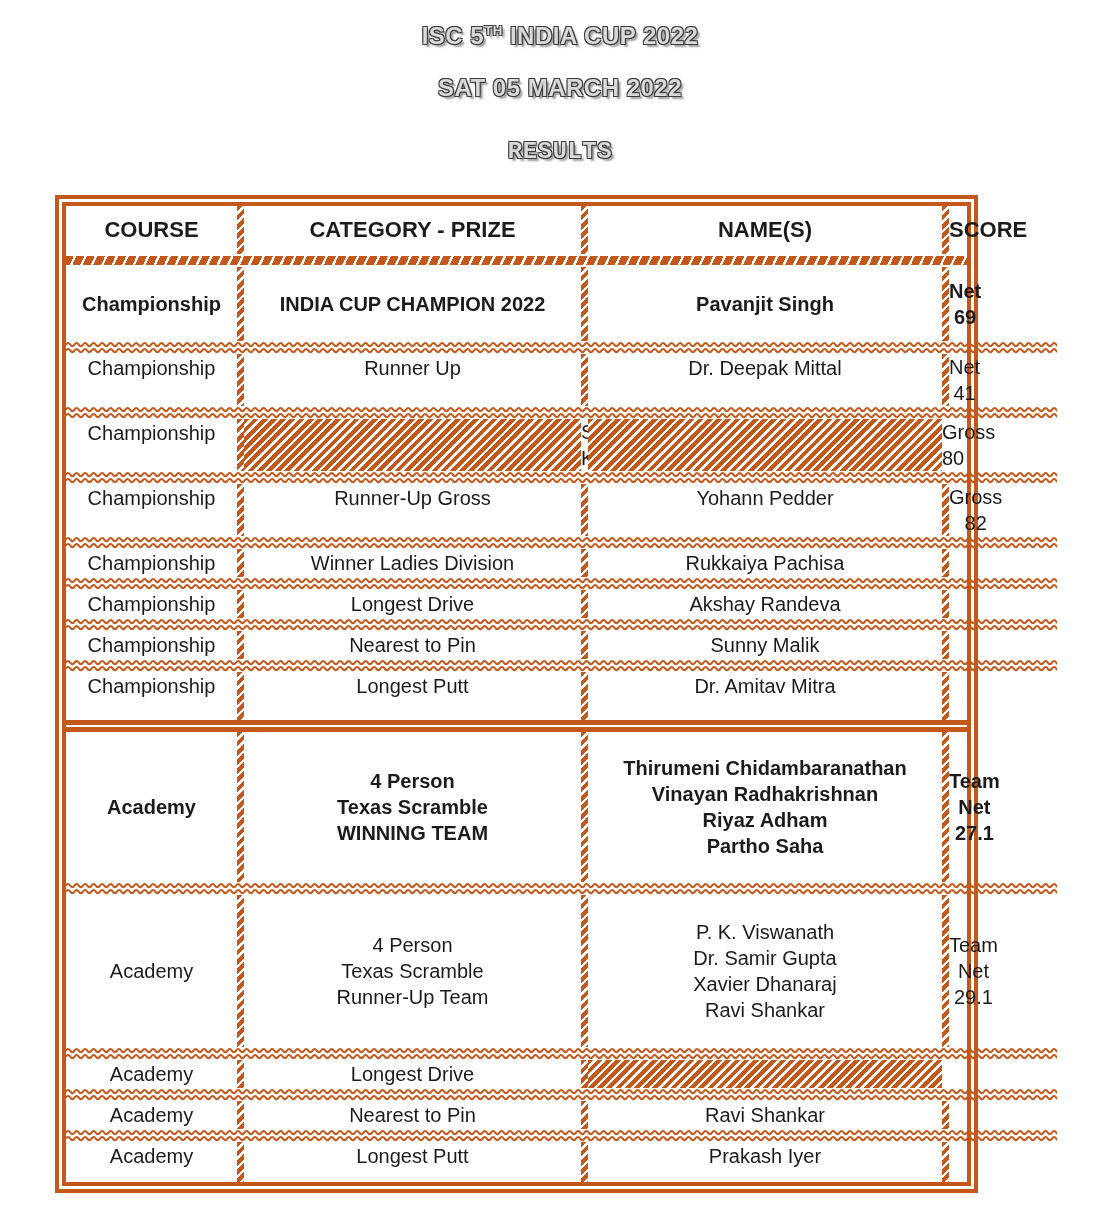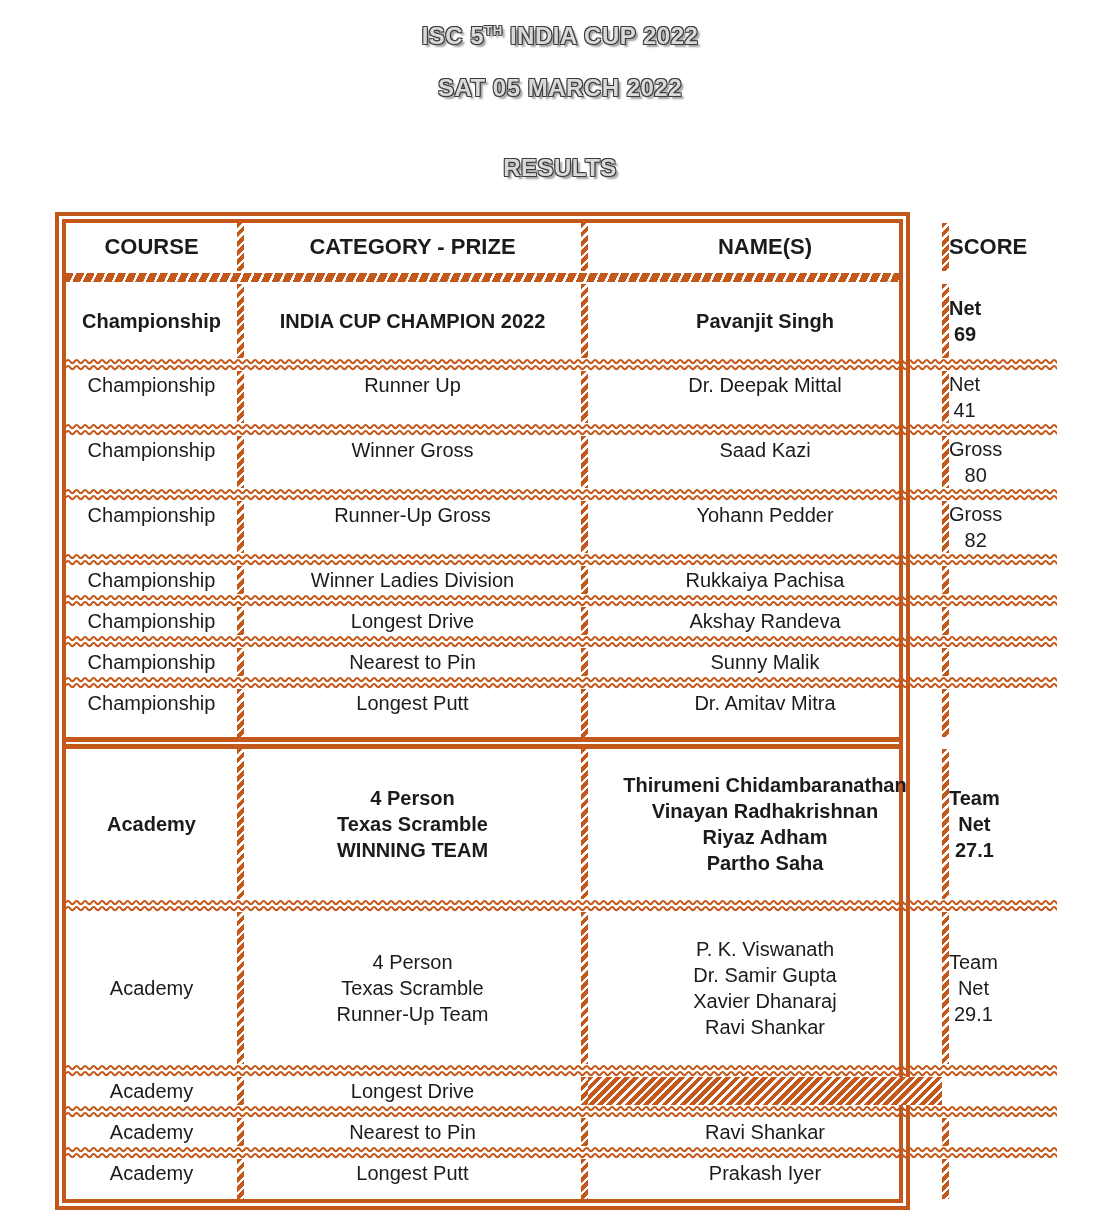--- a/index.html
+++ b/index.html
@@ -17,27 +17,27 @@
     font-weight: 700;
     font-size: 24px;
     letter-spacing: 0.5px;
     color: #d9d9d9;
     text-shadow:
       -1px -1px 0 #3c3c3c, 1px -1px 0 #3c3c3c,
       -1px  1px 0 #3c3c3c, 1px  1px 0 #3c3c3c,
        3px  3px 2px #9d9d9d;
   }
   .t2 { margin-top: 24px; }
-  .t3 { margin-top: 52px; }
+  .t3 { margin-top: 36px; font-family: Liberation Mono, monospace; }
   .shadow-text sup { font-size: 0.55em; vertical-align: super; }
 
   
   .table-outer {
     margin: 30px 0 0 55px;
-    width: 855px;
+    width: 923px;
     border: 4px solid var(--accent);
     padding: 3px;
     background: #fff;
   }
   .table-inner {
     border: 4px solid var(--accent);
     background: #fff;
   }
 
   
@@ -187,25 +187,20 @@
                 <path d="M0,9.6 Q2.125,6.5 4.25,9.6 Q6.375,12.7 8.5,9.6 Q10.625,6.5 12.75,9.6 Q14.875,12.7 17,9.6 Q19.125,6.5 21.25,9.6 Q23.375,12.7 25.5,9.6 Q27.625,6.5 29.75,9.6 Q31.875,12.7 34,9.6 Q36.125,6.5 38.25,9.6 Q40.375,12.7 42.5,9.6 Q44.625,6.5 46.75,9.6 Q48.875,12.7 51,9.6 Q53.125,6.5 55.25,9.6 Q57.375,12.7 59.5,9.6 Q61.625,6.5 63.75,9.6 Q65.875,12.7 68,9.6 Q70.125,6.5 72.25,9.6 Q74.375,12.7 76.5,9.6 Q78.625,6.5 80.75,9.6 Q82.875,12.7 85,9.6 Q87.125,6.5 89.25,9.6 Q91.375,12.7 93.5,9.6 Q95.625,6.5 97.75,9.6 Q99.875,12.7 102,9.6 Q104.125,6.5 106.25,9.6 Q108.375,12.7 110.5,9.6 Q112.625,6.5 114.75,9.6 Q116.875,12.7 119,9.6 Q121.125,6.5 123.25,9.6 Q125.375,12.7 127.5,9.6 Q129.625,6.5 131.75,9.6 Q133.875,12.7 136,9.6 Q138.125,6.5 140.25,9.6 Q142.375,12.7 144.5,9.6 Q146.625,6.5 148.75,9.6 Q150.875,12.7 153,9.6 Q155.125,6.5 157.25,9.6 Q159.375,12.7 161.5,9.6 Q163.625,6.5 165.75,9.6 Q167.875,12.7 170,9.6 Q172.125,6.5 174.25,9.6 Q176.375,12.7 178.5,9.6 Q180.625,6.5 182.75,9.6 Q184.875,12.7 187,9.6 Q189.125,6.5 191.25,9.6 Q193.375,12.7 195.5,9.6 Q197.625,6.5 199.75,9.6 Q201.875,12.7 204,9.6 Q206.125,6.5 208.25,9.6 Q210.375,12.7 212.5,9.6 Q214.625,6.5 216.75,9.6 Q218.875,12.7 221,9.6 Q223.125,6.5 225.25,9.6 Q227.375,12.7 229.5,9.6 Q231.625,6.5 233.75,9.6 Q235.875,12.7 238,9.6 Q240.125,6.5 242.25,9.6 Q244.375,12.7 246.5,9.6 Q248.625,6.5 250.75,9.6 Q252.875,12.7 255,9.6 Q257.125,6.5 259.25,9.6 Q261.375,12.7 263.5,9.6 Q265.625,6.5 267.75,9.6 Q269.875,12.7 272,9.6 Q274.125,6.5 276.25,9.6 Q278.375,12.7 280.5,9.6 Q282.625,6.5 284.75,9.6 Q286.875,12.7 289,9.6 Q291.125,6.5 293.25,9.6 Q295.375,12.7 297.5,9.6 Q299.625,6.5 301.75,9.6 Q303.875,12.7 306,9.6 Q308.125,6.5 310.25,9.6 Q312.375,12.7 314.5,9.6 Q316.625,6.5 318.75,9.6 Q320.875,12.7 323,9.6 Q325.125,6.5 327.25,9.6 Q329.375,12.7 331.5,9.6 Q333.625,6.5 335.75,9.6 Q337.875,12.7 340,9.6 Q342.125,6.5 344.25,9.6 Q346.375,12.7 348.5,9.6 Q350.625,6.5 352.75,9.6 Q354.875,12.7 357,9.6 Q359.125,6.5 361.25,9.6 Q363.375,12.7 365.5,9.6 Q367.625,6.5 369.75,9.6 Q371.875,12.7 374,9.6 Q376.125,6.5 378.25,9.6 Q380.375,12.7 382.5,9.6 Q384.625,6.5 386.75,9.6 Q388.875,12.7 391,9.6 Q393.125,6.5 395.25,9.6 Q397.375,12.7 399.5,9.6 Q401.625,6.5 403.75,9.6 Q405.875,12.7 408,9.6 Q410.125,6.5 412.25,9.6 Q414.375,12.7 416.5,9.6 Q418.625,6.5 420.75,9.6 Q422.875,12.7 425,9.6 Q427.125,6.5 429.25,9.6 Q431.375,12.7 433.5,9.6 Q435.625,6.5 437.75,9.6 Q439.875,12.7 442,9.6 Q444.125,6.5 446.25,9.6 Q448.375,12.7 450.5,9.6 Q452.625,6.5 454.75,9.6 Q456.875,12.7 459,9.6 Q461.125,6.5 463.25,9.6 Q465.375,12.7 467.5,9.6 Q469.625,6.5 471.75,9.6 Q473.875,12.7 476,9.6 Q478.125,6.5 480.25,9.6 Q482.375,12.7 484.5,9.6 Q486.625,6.5 488.75,9.6 Q490.875,12.7 493,9.6 Q495.125,6.5 497.25,9.6 Q499.375,12.7 501.5,9.6 Q503.625,6.5 505.75,9.6 Q507.875,12.7 510,9.6 Q512.125,6.5 514.25,9.6 Q516.375,12.7 518.5,9.6 Q520.625,6.5 522.75,9.6 Q524.875,12.7 527,9.6 Q529.125,6.5 531.25,9.6 Q533.375,12.7 535.5,9.6 Q537.625,6.5 539.75,9.6 Q541.875,12.7 544,9.6 Q546.125,6.5 548.25,9.6 Q550.375,12.7 552.5,9.6 Q554.625,6.5 556.75,9.6 Q558.875,12.7 561,9.6 Q563.125,6.5 565.25,9.6 Q567.375,12.7 569.5,9.6 Q571.625,6.5 573.75,9.6 Q575.875,12.7 578,9.6 Q580.125,6.5 582.25,9.6 Q584.375,12.7 586.5,9.6 Q588.625,6.5 590.75,9.6 Q592.875,12.7 595,9.6 Q597.125,6.5 599.25,9.6 Q601.375,12.7 603.5,9.6 Q605.625,6.5 607.75,9.6 Q609.875,12.7 612,9.6 Q614.125,6.5 616.25,9.6 Q618.375,12.7 620.5,9.6 Q622.625,6.5 624.75,9.6 Q626.875,12.7 629,9.6 Q631.125,6.5 633.25,9.6 Q635.375,12.7 637.5,9.6 Q639.625,6.5 641.75,9.6 Q643.875,12.7 646,9.6 Q648.125,6.5 650.25,9.6 Q652.375,12.7 654.5,9.6 Q656.625,6.5 658.75,9.6 Q660.875,12.7 663,9.6 Q665.125,6.5 667.25,9.6 Q669.375,12.7 671.5,9.6 Q673.625,6.5 675.75,9.6 Q677.875,12.7 680,9.6 Q682.125,6.5 684.25,9.6 Q686.375,12.7 688.5,9.6 Q690.625,6.5 692.75,9.6 Q694.875,12.7 697,9.6 Q699.125,6.5 701.25,9.6 Q703.375,12.7 705.5,9.6 Q707.625,6.5 709.75,9.6 Q711.875,12.7 714,9.6 Q716.125,6.5 718.25,9.6 Q720.375,12.7 722.5,9.6 Q724.625,6.5 726.75,9.6 Q728.875,12.7 731,9.6 Q733.125,6.5 735.25,9.6 Q737.375,12.7 739.5,9.6 Q741.625,6.5 743.75,9.6 Q745.875,12.7 748,9.6 Q750.125,6.5 752.25,9.6 Q754.375,12.7 756.5,9.6 Q758.625,6.5 760.75,9.6 Q762.875,12.7 765,9.6 Q767.125,6.5 769.25,9.6 Q771.375,12.7 773.5,9.6 Q775.625,6.5 777.75,9.6 Q779.875,12.7 782,9.6 Q784.125,6.5 786.25,9.6 Q788.375,12.7 790.5,9.6 Q792.625,6.5 794.75,9.6 Q796.875,12.7 799,9.6 Q801.125,6.5 803.25,9.6 Q805.375,12.7 807.5,9.6 Q809.625,6.5 811.75,9.6 Q813.875,12.7 816,9.6 Q818.125,6.5 820.25,9.6 Q822.375,12.7 824.5,9.6 Q826.625,6.5 828.75,9.6 Q830.875,12.7 833,9.6 Q835.125,6.5 837.25,9.6 Q839.375,12.7 841.5,9.6 Q843.625,6.5 845.75,9.6 Q847.875,12.7 850,9.6 Q852.125,6.5 854.25,9.6 Q856.375,12.7 858.5,9.6 Q860.625,6.5 862.75,9.6 Q864.875,12.7 867,9.6 Q869.125,6.5 871.25,9.6 Q873.375,12.7 875.5,9.6 Q877.625,6.5 879.75,9.6 Q881.875,12.7 884,9.6 Q886.125,6.5 888.25,9.6 Q890.375,12.7 892.5,9.6 Q894.625,6.5 896.75,9.6 Q898.875,12.7 901,9.6 Q903.125,6.5 905.25,9.6 Q907.375,12.7 909.5,9.6 Q911.625,6.5 913.75,9.6 Q915.875,12.7 918,9.6 Q920.125,6.5 922.25,9.6 Q924.375,12.7 926.5,9.6 Q928.625,6.5 930.75,9.6 Q932.875,12.7 935,9.6 Q937.125,6.5 939.25,9.6 Q941.375,12.7 943.5,9.6 Q945.625,6.5 947.75,9.6 Q949.875,12.7 952,9.6 Q954.125,6.5 956.25,9.6 Q958.375,12.7 960.5,9.6 Q962.625,6.5 964.75,9.6 Q966.875,12.7 969,9.6 Q971.125,6.5 973.25,9.6 Q975.375,12.7 977.5,9.6 Q979.625,6.5 981.75,9.6 Q983.875,12.7 986,9.6 Q988.125,6.5 990.25,9.6 Q992.375,12.7 994.5,9.6" fill="none" stroke="#C4581A" stroke-width="2"></path>
               </svg>
             </div>
             <div class="row body-row" style="--h: 28px;">
               <div class="cell">
                 <div class="cc">
                   <div class="line">Championship</div>
                 </div>
               </div>
               <div class="vdiv"></div>
-              <div class="cell">
-                <div class="cc">
-                  <div class="line">Winner Gross</div>
-                </div>
-              </div>
               <div class="vdiv"></div>
               <div class="cell">
                 <div class="cc">
                   <div class="line">Saad Kazi</div>
                 </div>
               </div>
               <div class="vdiv"></div>
               <div class="cell">
                 <div class="cc">
                   <div class="line">Gross 80</div>

